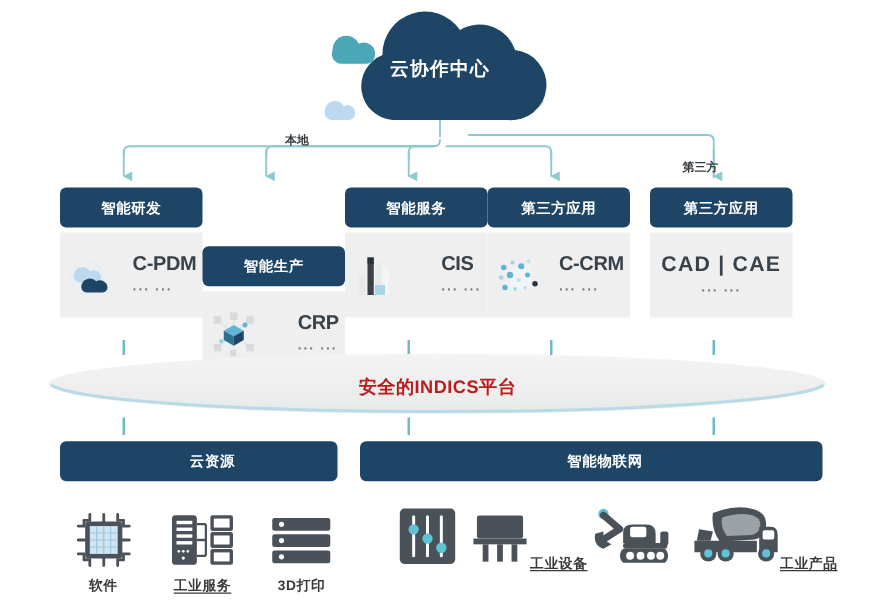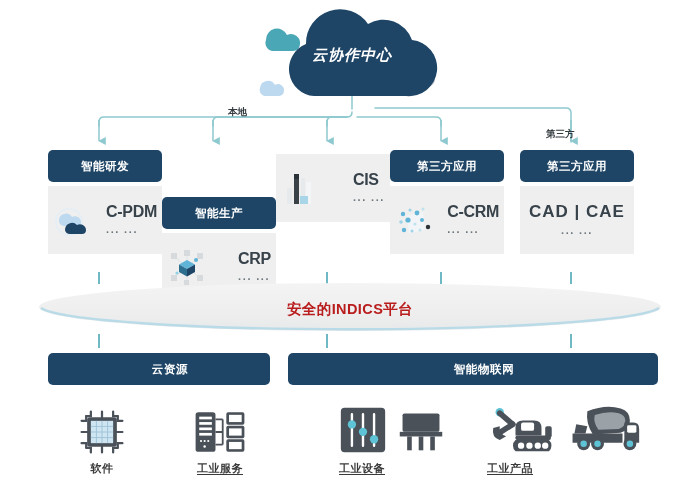--- a/index.html
+++ b/index.html
@@ -7,21 +7,21 @@
     width: 700px; height: 488px;
     background: #ffffff;
     font-family: "Liberation Sans", "DejaVu Sans", sans-serif;
     overflow: hidden;
     position: relative;
   }
   #stage { position: relative; width: 700px; height: 488px; }
   .abs { position: absolute; }
 
   
-  .cloud-wrap { left: 252px; top: 4px; width: 200px; height: 100px; font-style: italic; }
+  .cloud-wrap { left: 252px; top: 4px; width: 200px; height: 100px; }
   .cloud-title {
     position: absolute; left: 0; top: 42px; width: 200px;
     text-align: center; color: #ffffff;
     font-size: 15px; font-weight: 700; letter-spacing: 1px;
     z-index: 5; pointer-events: none;
   }
 
   
   #wires { position: absolute; left: 0; top: 0; width: 700px; height: 488px; }
 
@@ -80,21 +80,21 @@
   .ico-item { display: flex; flex-direction: column; align-items: center; }
   .ico-art { height: 58px; display: flex; align-items: flex-end; justify-content: center; }
   .ico-label {
     margin-top: 3px; font-size: 11px; font-weight: 700; color: #3a3a3a;
     letter-spacing: .5px; white-space: nowrap;
   }
   .ico-label.underline { text-decoration: underline; text-underline-offset: 2px; }
 
   .grp-left  { left: 44px;  top: 400px; width: 236px; display: flex; justify-content: space-around; }
   .grp-right { left: 318px; top: 400px; width: 344px; display: flex; justify-content: space-around; }
-  .pair { display: flex; flex-direction: column; align-items: flex-start; }
+  .pair { display: flex; flex-direction: row; align-items: flex-end; }
   .pair-art { height: 58px; display: flex; align-items: flex-end; gap: 10px; }
 </style>
 </head>
 <body>
 
 <div id="stage">
 
   <svg id="wires" viewBox="0 0 700 488">
     <defs>
       <marker id="arw" markerWidth="9" markerHeight="9" refX="4.5" refY="7.4" orient="auto" markerUnits="userSpaceOnUse">
@@ -197,20 +197,21 @@
         </svg>
       </div>
       <div class="prod-txt">
         <div class="prod-name">CRP</div>
         <div class="prod-dots">···  ···</div>
       </div>
     </div>
   </div>
 
   <div class="abs card" style="left:276px; top:150px;">
+    <div class="card-head">智能服务</div>
     <div class="card-body">
       <div class="icon-box">
         <svg viewBox="0 0 40 40" width="40" height="40">
           <rect x="6" y="20" width="5" height="16" fill="#e6eaec"></rect>
           <rect x="13" y="6" width="5" height="30" fill="#3a4248"></rect>
           <rect x="20" y="10" width="4" height="26" fill="#e6eaec"></rect>
           <rect x="25" y="14" width="5" height="22" fill="#f3f5f6"></rect>
           <rect x="19" y="28" width="8" height="8" fill="#a9d5e8"></rect>
           <rect x="13" y="6" width="5" height="5" fill="#2b3238"></rect>
         </svg>
@@ -324,20 +325,37 @@
           <g fill="#ffffff">
             <rect x="41" y="9" width="14" height="8"></rect>
             <rect x="41" y="24" width="14" height="8"></rect>
             <rect x="41" y="39" width="14" height="8"></rect>
           </g>
         </svg>
       </div>
       <div class="ico-label underline">工业服务</div>
     </div>
 
+    <div class="ico-item">
+      <div class="ico-art">
+        <svg viewBox="0 0 56 56" width="52" height="52">
+          <g fill="#4a5159">
+            <rect x="3" y="9" width="50" height="11" rx="2"></rect>
+            <rect x="3" y="23" width="50" height="11" rx="2"></rect>
+            <rect x="3" y="37" width="50" height="11" rx="2"></rect>
+          </g>
+          <g fill="#ffffff">
+            <circle cx="11" cy="14.5" r="2.2"></circle>
+            <circle cx="11" cy="28.5" r="2.2"></circle>
+            <circle cx="11" cy="42.5" r="2.2"></circle>
+          </g>
+        </svg>
+      </div>
+      <div class="ico-label">3D打印</div>
+    </div>
   </div>
 
   <div class="abs grp-right">
 
     <div class="pair">
       <div class="pair-art">
         <span>
           <svg viewBox="0 0 52 52" width="48" height="48">
             <rect x="2" y="2" width="48" height="48" rx="4" fill="#4a5159"></rect>
             <g stroke="#ffffff" stroke-width="2.6" stroke-linecap="round">

